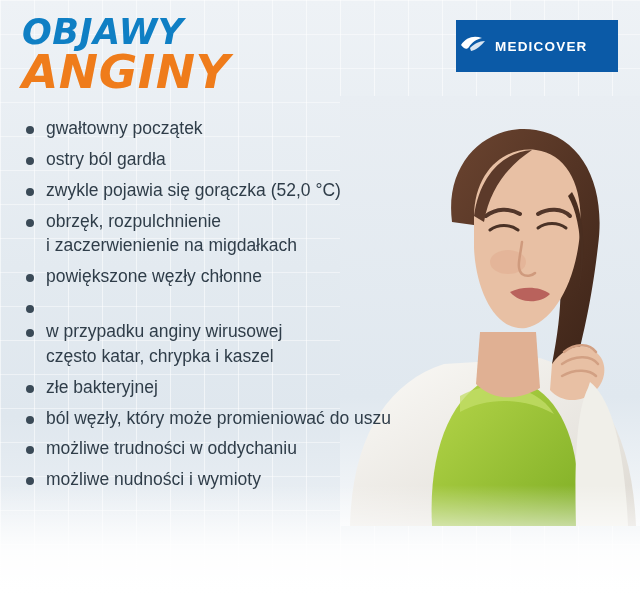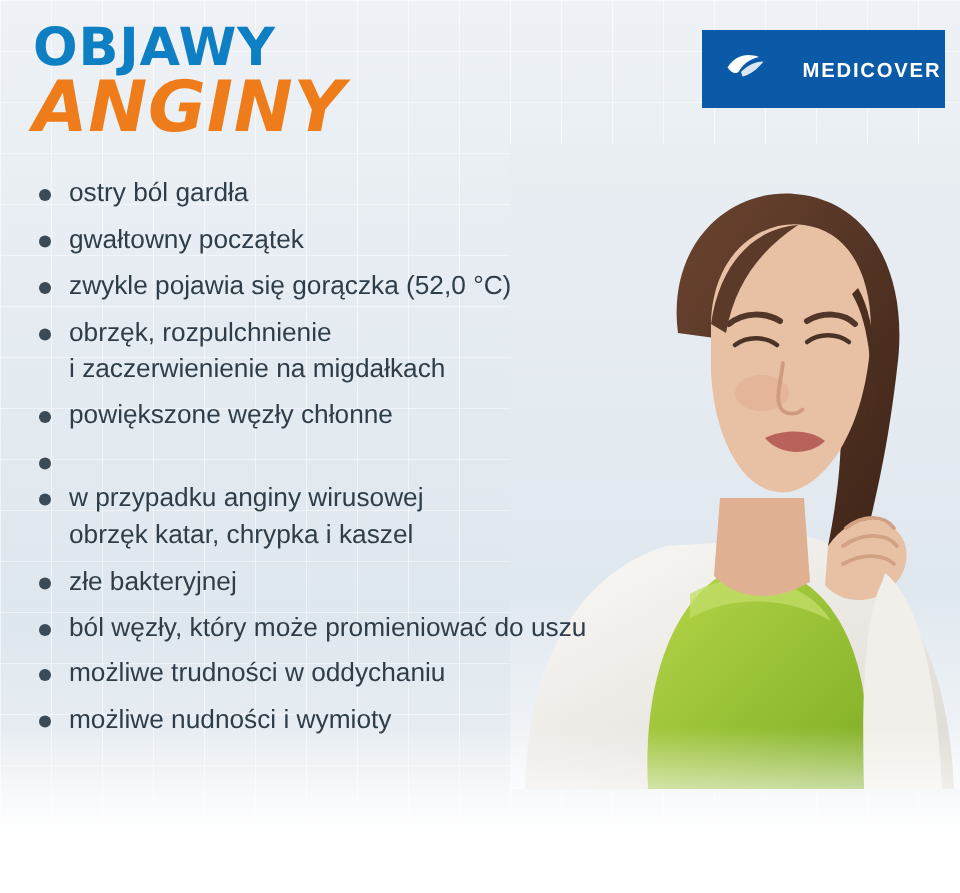--- a/index.html
+++ b/index.html
@@ -55,20 +55,21 @@
   
   .title-block {
     position: absolute;
     left: 22px;
     top: 16px;
     line-height: 0.92;
   }
   .title-line1 {
     font-family: "DejaVu Sans", sans-serif;
     font-weight: bold;
+    font-style: italic;
     font-size: 35px;
     letter-spacing: 0.5px;
     color: #0f7fc4;
     text-transform: uppercase;
     display: block;
   }
   .title-line2 {
     font-family: "DejaVu Sans", sans-serif;
     font-weight: bold;
     font-style: italic;
@@ -76,29 +77,29 @@
     letter-spacing: 0.5px;
     color: #ef7c1b;
     text-transform: uppercase;
     display: block;
     margin-top: 2px;
   }
 
   
   .logo {
     position: absolute;
-    right: 10px;
+    right: 22px;
     top: 20px;
     width: 162px;
     height: 52px;
     background: #0b5aa7;
     display: flex;
     align-items: center;
-    gap: 25px;
-    padding-left: 16px;
+    gap: 9px;
+    padding-left: 4px;
     box-sizing: border-box;
   }
   .logo-mark { flex: 0 0 auto; }
   .logo-text {
     color: #ffffff;
     font-family: "Liberation Sans", sans-serif;
     font-size: 13.5px;
     font-weight: bold;
     letter-spacing: 1.2px;
   }
@@ -217,46 +218,46 @@
         <path d="M1 11 C 6 3, 14 1, 22 4 C 17 5, 12 8, 9 13 C 7 16, 4 15, 1 11 Z" fill="#ffffff"></path>
         <path d="M10 14 C 14 10, 19 7, 25 7 C 21 12, 16 16, 11 17 Z" fill="#ffffff" opacity="0.85"></path>
       </svg>
     </span>
     <span class="logo-text">MEDICOVER</span>
   </div>
 
   <ul class="symptom-list">
     <li class="symptom-item">
       <span class="bullet"></span>
+      <span class="symptom-text">gwałtowny początek</span>
+    </li>
+    <li class="symptom-item">
+      <span class="bullet"></span>
       <span class="symptom-text">ostry ból gardła</span>
-    </li>
-    <li class="symptom-item">
-      <span class="bullet"></span>
-      <span class="symptom-text">gwałtowny początek</span>
     </li>
     <li class="symptom-item">
       <span class="bullet"></span>
       <span class="symptom-text">zwykle pojawia się gorączka (52,0 °C)</span>
     </li>
     <li class="symptom-item">
       <span class="bullet"></span>
       <span class="symptom-text">obrzęk, rozpulchnienie
 i zaczerwienienie na migdałkach</span>
     </li>
     <li class="symptom-item">
       <span class="bullet"></span>
       <span class="symptom-text">powiększone węzły chłonne</span>
     </li>
     <li class="symptom-item">
       <span class="bullet"></span>
     </li>
     <li class="symptom-item">
       <span class="bullet"></span>
       <span class="symptom-text">w przypadku anginy wirusowej
-obrzęk katar, chrypka i kaszel</span>
+często katar, chrypka i kaszel</span>
     </li>
     <li class="symptom-item">
       <span class="bullet"></span>
       <span class="symptom-text">złe bakteryjnej</span>
     </li>
     <li class="symptom-item">
       <span class="bullet"></span>
       <span class="symptom-text">ból węzły, który może promieniować do uszu</span>
     </li>
     <li class="symptom-item">

